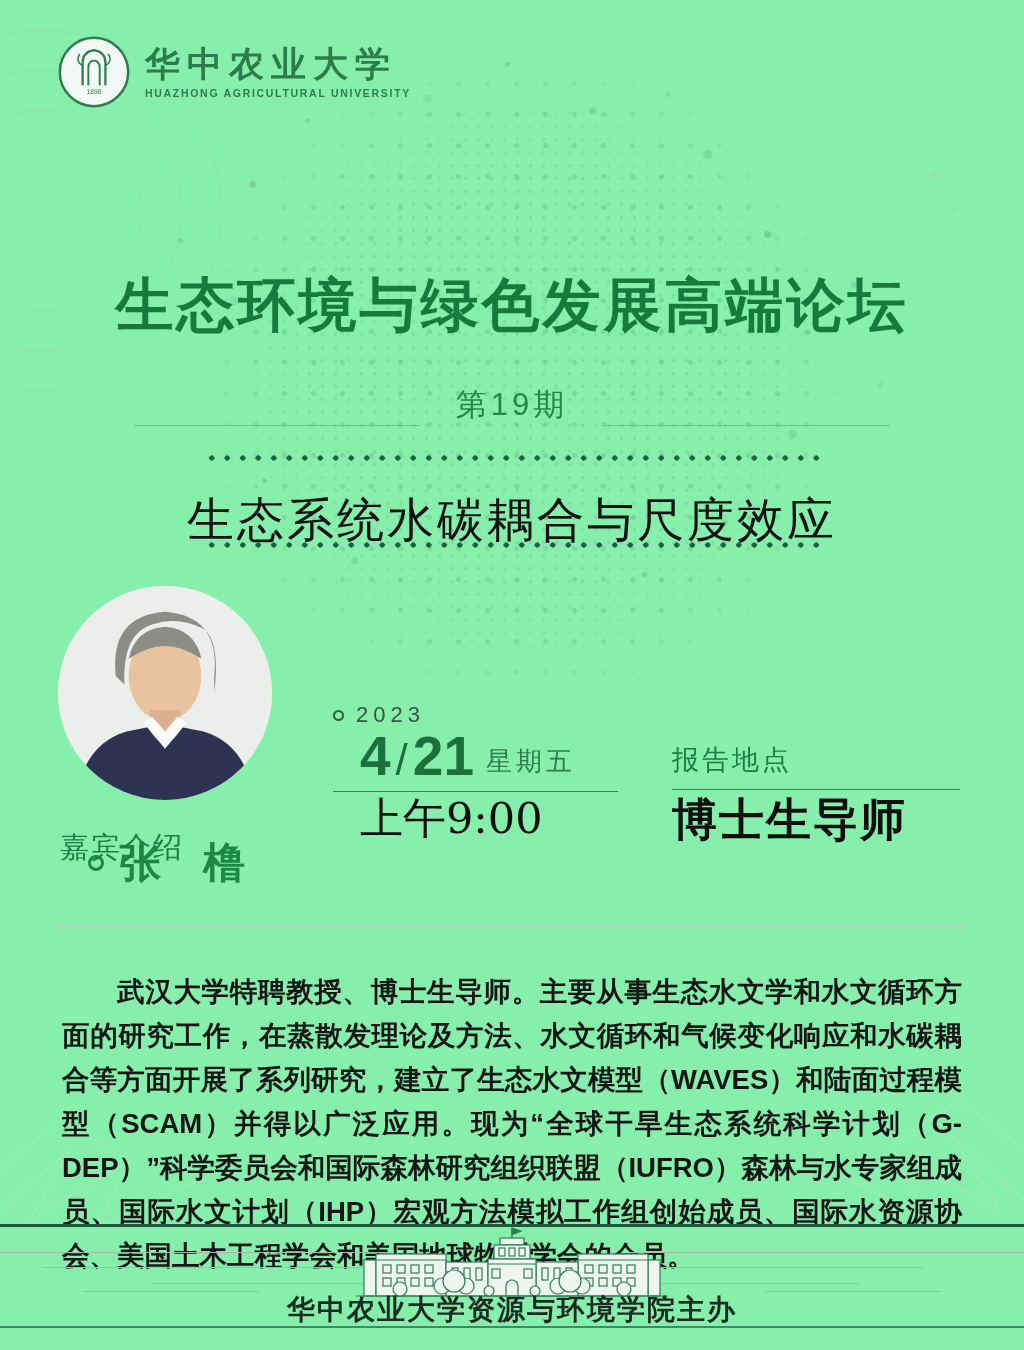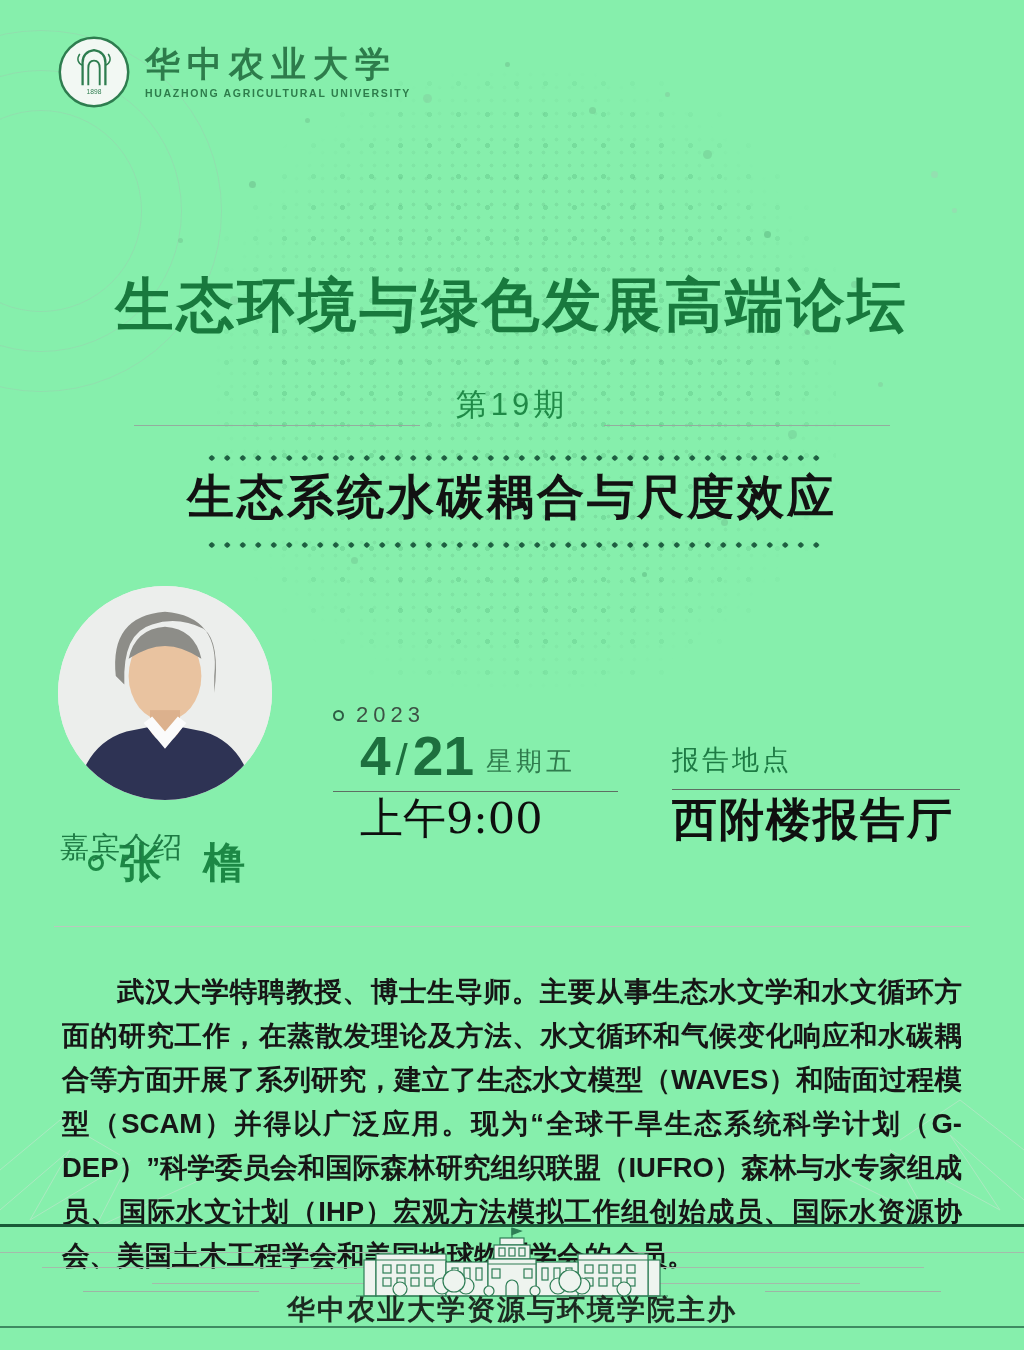--- a/index.html
+++ b/index.html
@@ -46,22 +46,22 @@
   
   .forum-title{position:absolute;top:276px;left:0;right:0;text-align:center;
     font-size:58px;font-weight:900;color:#18793d;letter-spacing:3px;line-height:1;}
   .issue-row{position:absolute;top:384px;left:0;right:0;display:flex;align-items:flex-end;justify-content:center;gap:36px;}
   .issue-line{width:286px;height:1px;background:#93ad9e;}
   .issue-text{font-size:31px;color:#1f8a47;letter-spacing:4px;}
   .dots{position:absolute;left:204px;width:617px;height:6px;
     background-image:radial-gradient(circle,#1e5f41 2.4px,transparent 2.9px);
     background-size:15.5px 6px;background-position:0 50%;}
   .dots1{top:455px;} .dots2{top:542px;}
-  .topic-title{position:absolute;top:469px;left:0;right:0;text-align:center;
-    font-size:47px;font-weight:700;color:#121212;letter-spacing:3px;line-height:1.2;}
+  .topic-title{position:absolute;top:492px;left:0;right:0;text-align:center;
+    font-size:47px;font-weight:400;color:#121212;letter-spacing:3px;line-height:1.2;}
 
   
   .photo{position:absolute;left:58px;top:586px;width:214px;height:214px;border-radius:50%;
     overflow:hidden;background:#ecefec;}
   .photo svg{display:block;width:100%;height:100%;}
   .name-row{position:absolute;left:88px;top:842px;display:flex;align-items:center;gap:15px;}
   .name-bullet{width:10px;height:10px;border:3px solid #1c8845;border-radius:50%;}
   .speaker-name{font-size:42px;font-weight:800;color:#1c8845;line-height:1;}
 
   .date-block{position:absolute;left:333px;top:702px;width:285px;}
@@ -169,21 +169,21 @@
       <span class="md-num">21</span>
       <span class="weekday">星期五</span>
     </div>
     <div class="date-divider"></div>
     <div class="time">上午9:00</div>
   </div>
 
   <div class="loc-block">
     <div class="loc-label">报告地点</div>
     <div class="loc-divider"></div>
-    <div class="loc-name">西附楼报告厅</div>
+    <div class="loc-name">博士生导师</div>
   </div>
 
   <div class="intro-heading">嘉宾介绍</div>
   <div class="intro-line"></div>
   <p class="bio">武汉大学特聘教授、博士生导师。主要从事生态水文学和水文循环方面的研究工作，在蒸散发理论及方法、水文循环和气候变化响应和水碳耦合等方面开展了系列研究，建立了生态水文模型（WAVES）和陆面过程模型（SCAM）并得以广泛应用。现为“全球干旱生态系统科学计划（G-DEP）”科学委员会和国际森林研究组织联盟（IUFRO）森林与水专家组成员、国际水文计划（IHP）宏观方法模拟工作组创始成员、国际水资源协会、美国土木工程学会和美国地球物理学会的会员。</p>
 
   <div class="thick-line"></div>
   <div class="fl l1"></div>
   <div class="fl l2"></div>
   <div class="fl l3"></div>

